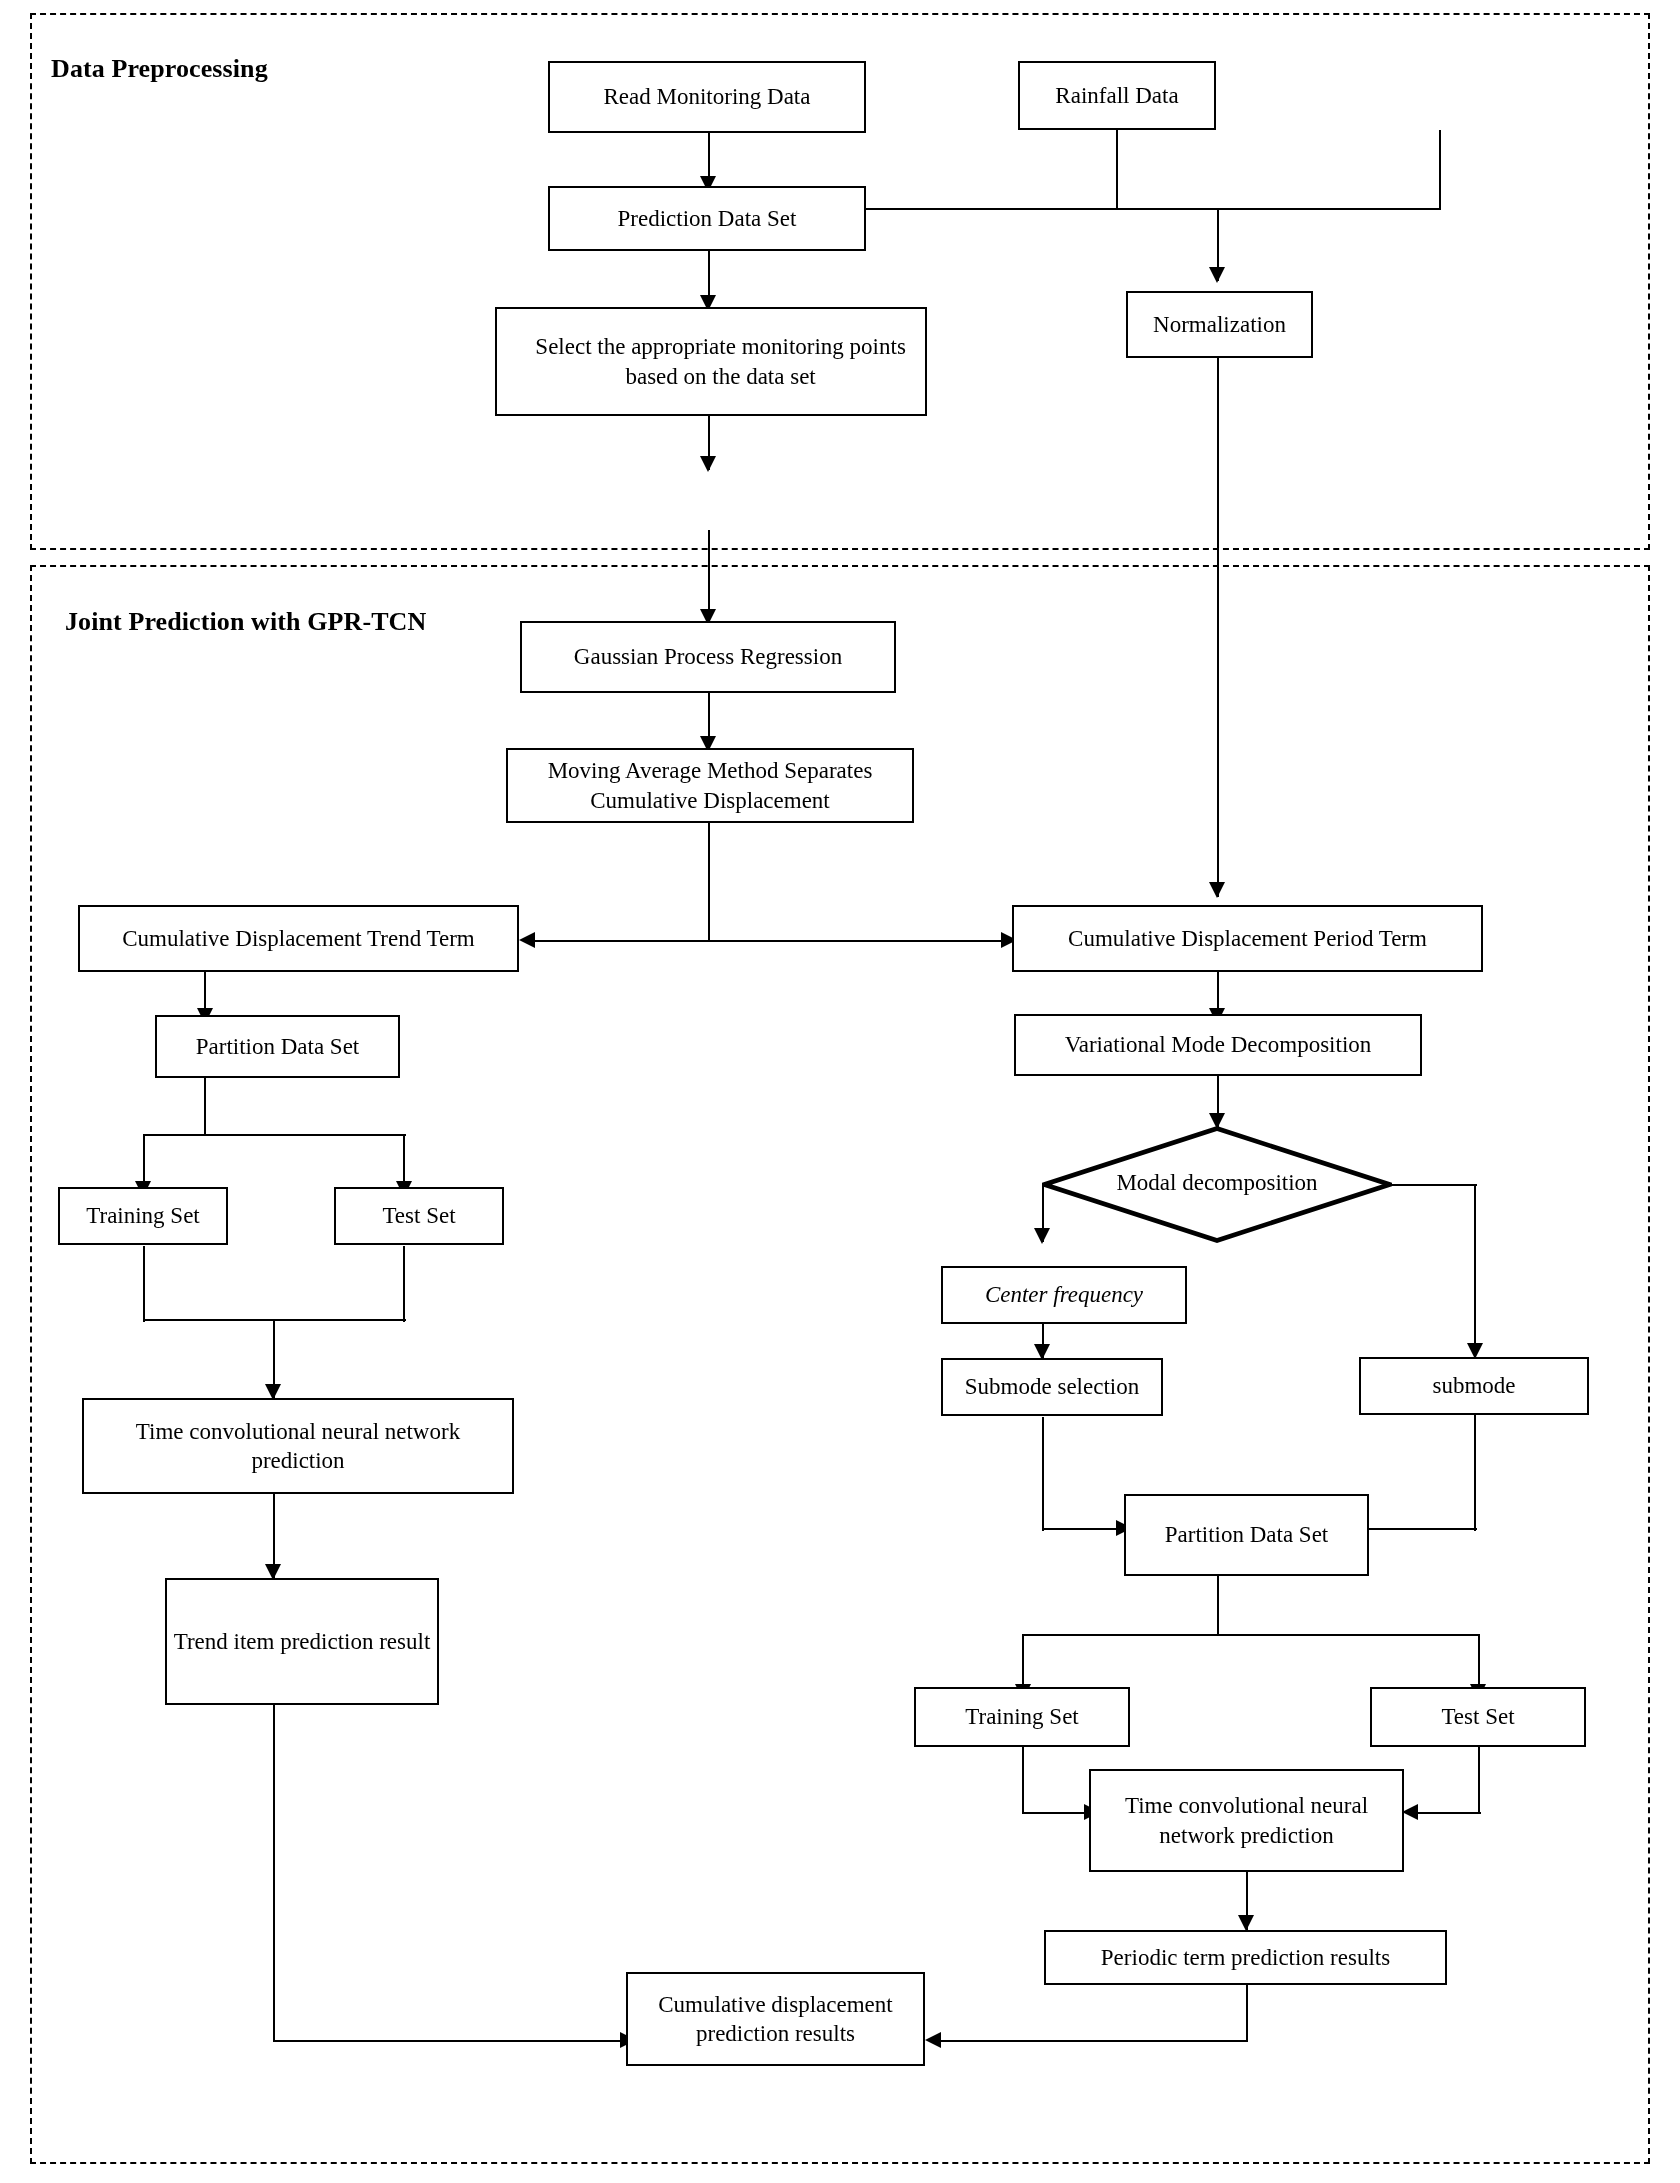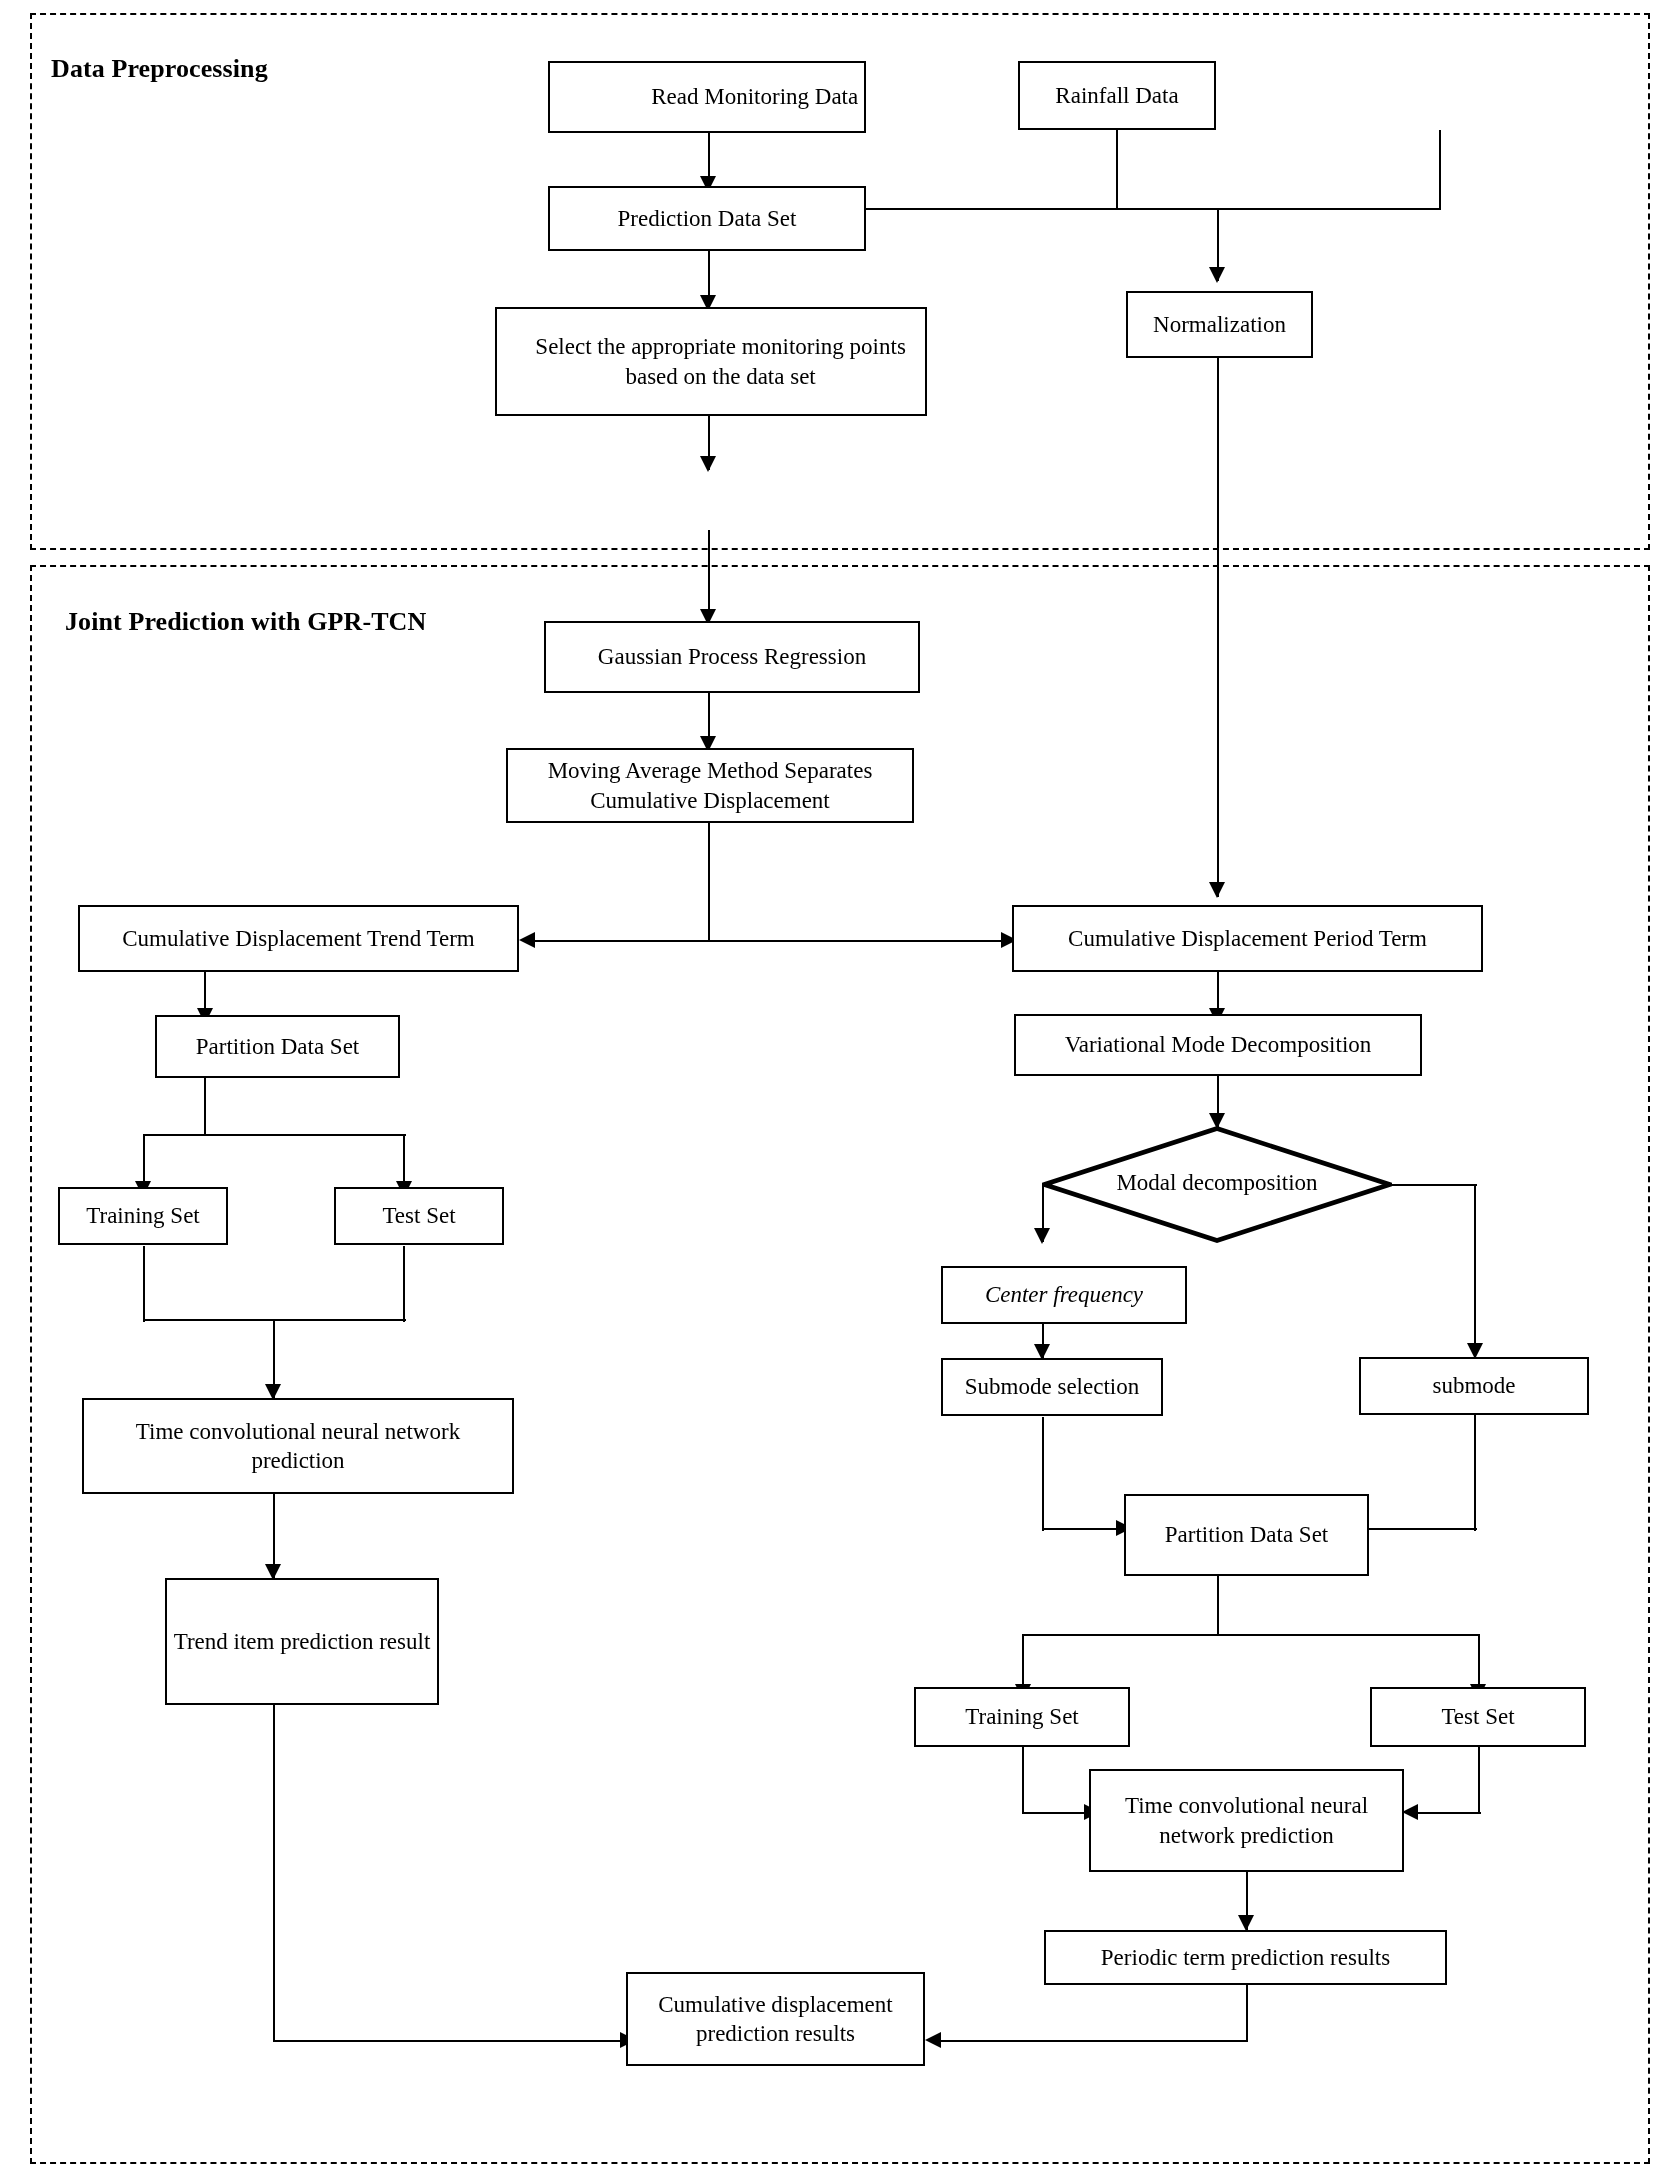--- a/index.html
+++ b/index.html
@@ -189,21 +189,21 @@
   <div class="ln hln" style="left:1411px; top:1812px; width:70px;"></div>
   <div class="arw arw-l" style="left:1402px; top:1804px;"></div>
 
   <div class="ln vln" style="left:1246px; top:1872px; height:58px;"></div>
   <div class="arw arw-d" style="left:1238px; top:1915px;"></div>
 
   <div class="ln vln" style="left:1246px; top:1985px; height:57px;"></div>
   <div class="ln hln" style="left:934px; top:2040px; width:313px;"></div>
   <div class="arw arw-l" style="left:925px; top:2032px;"></div>
 
-  <div class="node" style="left:548px; top:61px; width:318px; height:72px;text-align:right;">
+  <div class="node" style="left:548px; top:61px; width:318px; height:72px;">
     <span>Read Monitoring Data</span>
   </div>
 
   <div class="node" style="left:1018px; top:61px; width:198px; height:69px;">
     <span>Rainfall Data</span>
   </div>
 
 
   <div class="node" style="left:548px; top:186px; width:318px; height:65px;">
     <span>Prediction Data Set</span>
@@ -211,21 +211,21 @@
 
   <div class="node" style="left:1126px; top:291px; width:187px; height:67px;">
     <span>Normalization</span>
   </div>
 
   <div class="node" style="left:495px; top:307px; width:432px; height:109px;padding-left:25px;">
     <span>Select the appropriate monitoring points based on the data set</span>
   </div>
 
 
-  <div class="node" style="left:520px; top:621px; width:376px; height:72px;margin-left:24px;">
+  <div class="node" style="left:520px; top:621px; width:376px; height:72px;">
     <span>Gaussian Process Regression</span>
   </div>
 
   <div class="node" style="left:506px; top:748px; width:408px; height:75px;">
     <span>Moving Average Method Separates Cumulative Displacement</span>
   </div>
 
   <div class="node" style="left:78px; top:905px; width:441px; height:67px;">
     <span>Cumulative Displacement Trend Term</span>
   </div>

